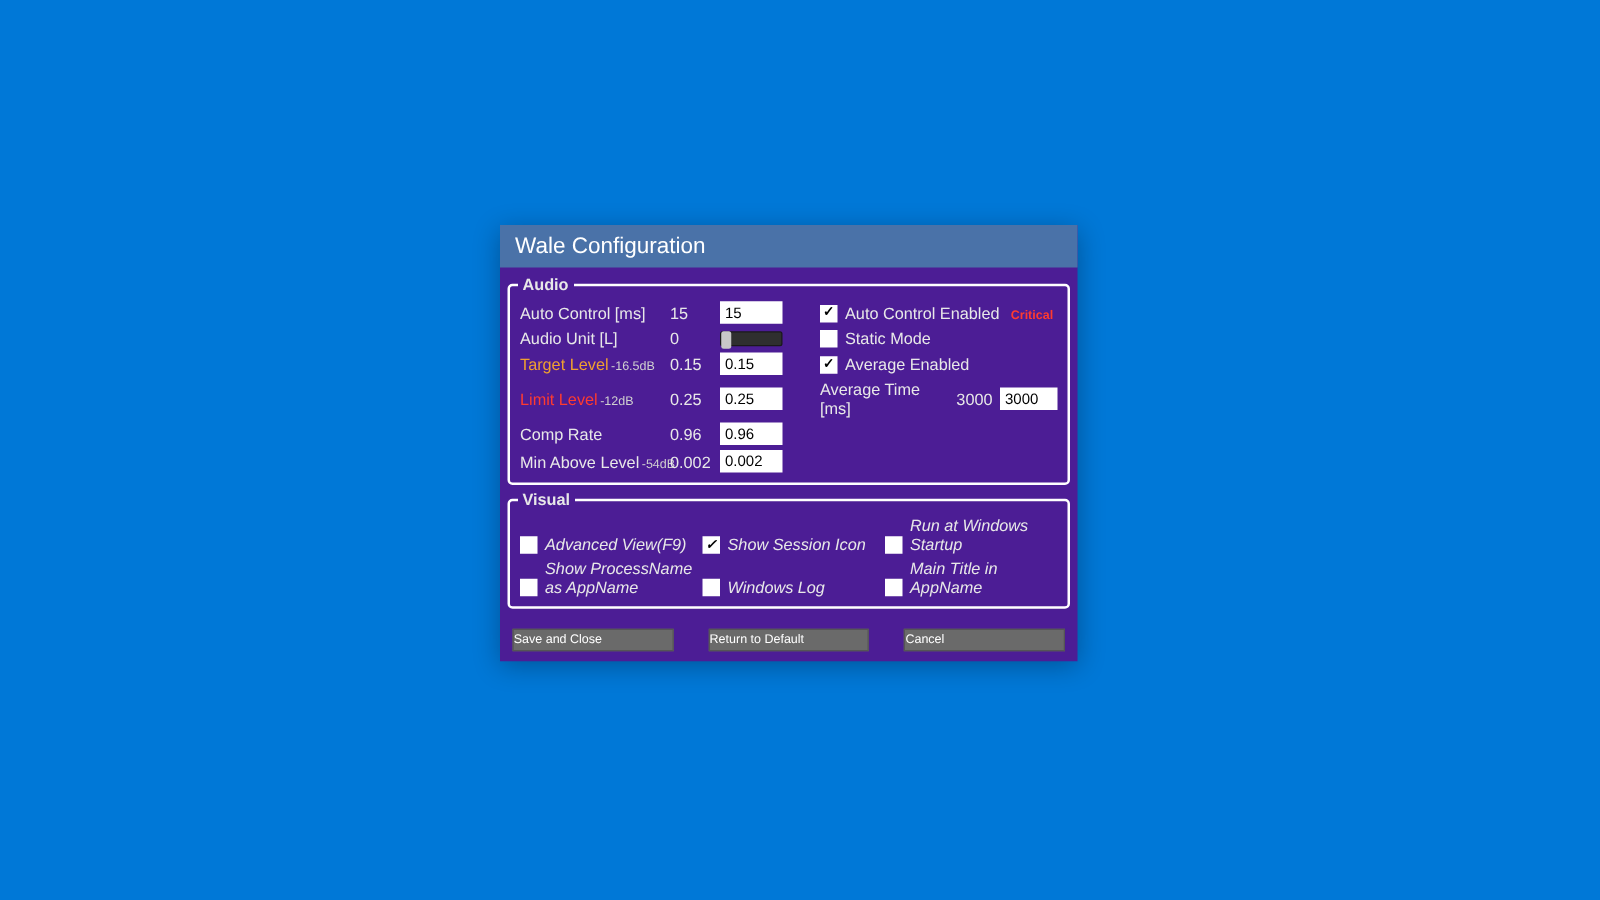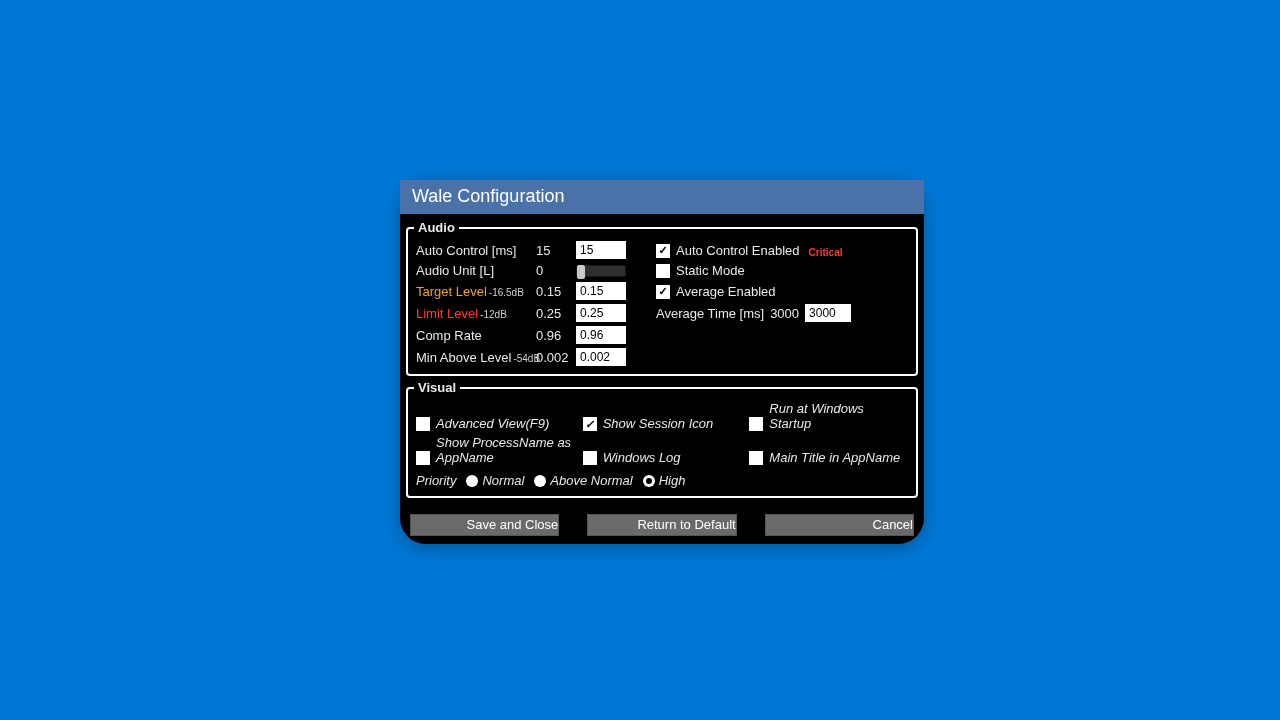--- a/index.html
+++ b/index.html
@@ -10,24 +10,23 @@
     font-family: "Segoe UI", Tahoma, sans-serif;
     font-size: 13px;
     color: #e8e8e8;
     position: relative;
     overflow: hidden;
   }
   .window {
     position: absolute;
     left: 400px;
     top: 180px;
-    width: 524px;
-    background: #000000;
+    width: 462px;
+    background: #4c1d95;
     box-shadow: 0 4px 20px rgba(0,0,0,0.3);
-    border-radius: 26px;
   }
   .titlebar {
     background: #4a72a8;
     color: #ffffff;
     padding: 6px 12px 7px 12px;
     font-size: 18px;
     font-weight: 400;
   }
   .content {
     padding: 4px 6px 6px 6px;
@@ -154,22 +153,22 @@
     display: grid;
     grid-template-columns: 1fr 1fr 1fr;
     gap: 28px;
     padding: 6px 10px 8px 10px;
   }
   .btn {
     background: #6a6a6a;
     border: 1px solid #555;
     color: #ffffff;
     padding: 2px 0 3px 0;
-    font-size: 13px;
-    text-align: right;
+    font-size: 10px;
+    text-align: left;
     cursor: pointer;
   }
   .avg-time-row {
     display: flex;
     align-items: center;
     gap: 6px;
   }
 </style>
 </head>
 <body>
@@ -278,35 +277,20 @@
 
         <label class="chk">
           <span class="chk-box"></span>
           <span>Windows Log</span>
         </label>
         <label class="chk">
           <span class="chk-box"></span>
           <span>Main Title in AppName</span>
         </label>
 
-        <div class="priority-row">
-          <span>Priority</span>
-          <label class="radio">
-            <span class="radio-dot"></span>
-            <span>Normal</span>
-          </label>
-          <label class="radio">
-            <span class="radio-dot"></span>
-            <span>Above Normal</span>
-          </label>
-          <label class="radio">
-            <span class="radio-dot selected"></span>
-            <span>High</span>
-          </label>
-        </div>
 
       </div>
     </fieldset>
 
   </div>
 
   <div class="footer">
     <button class="btn">Save and Close</button>
     <button class="btn">Return to Default</button>
     <button class="btn">Cancel</button>

